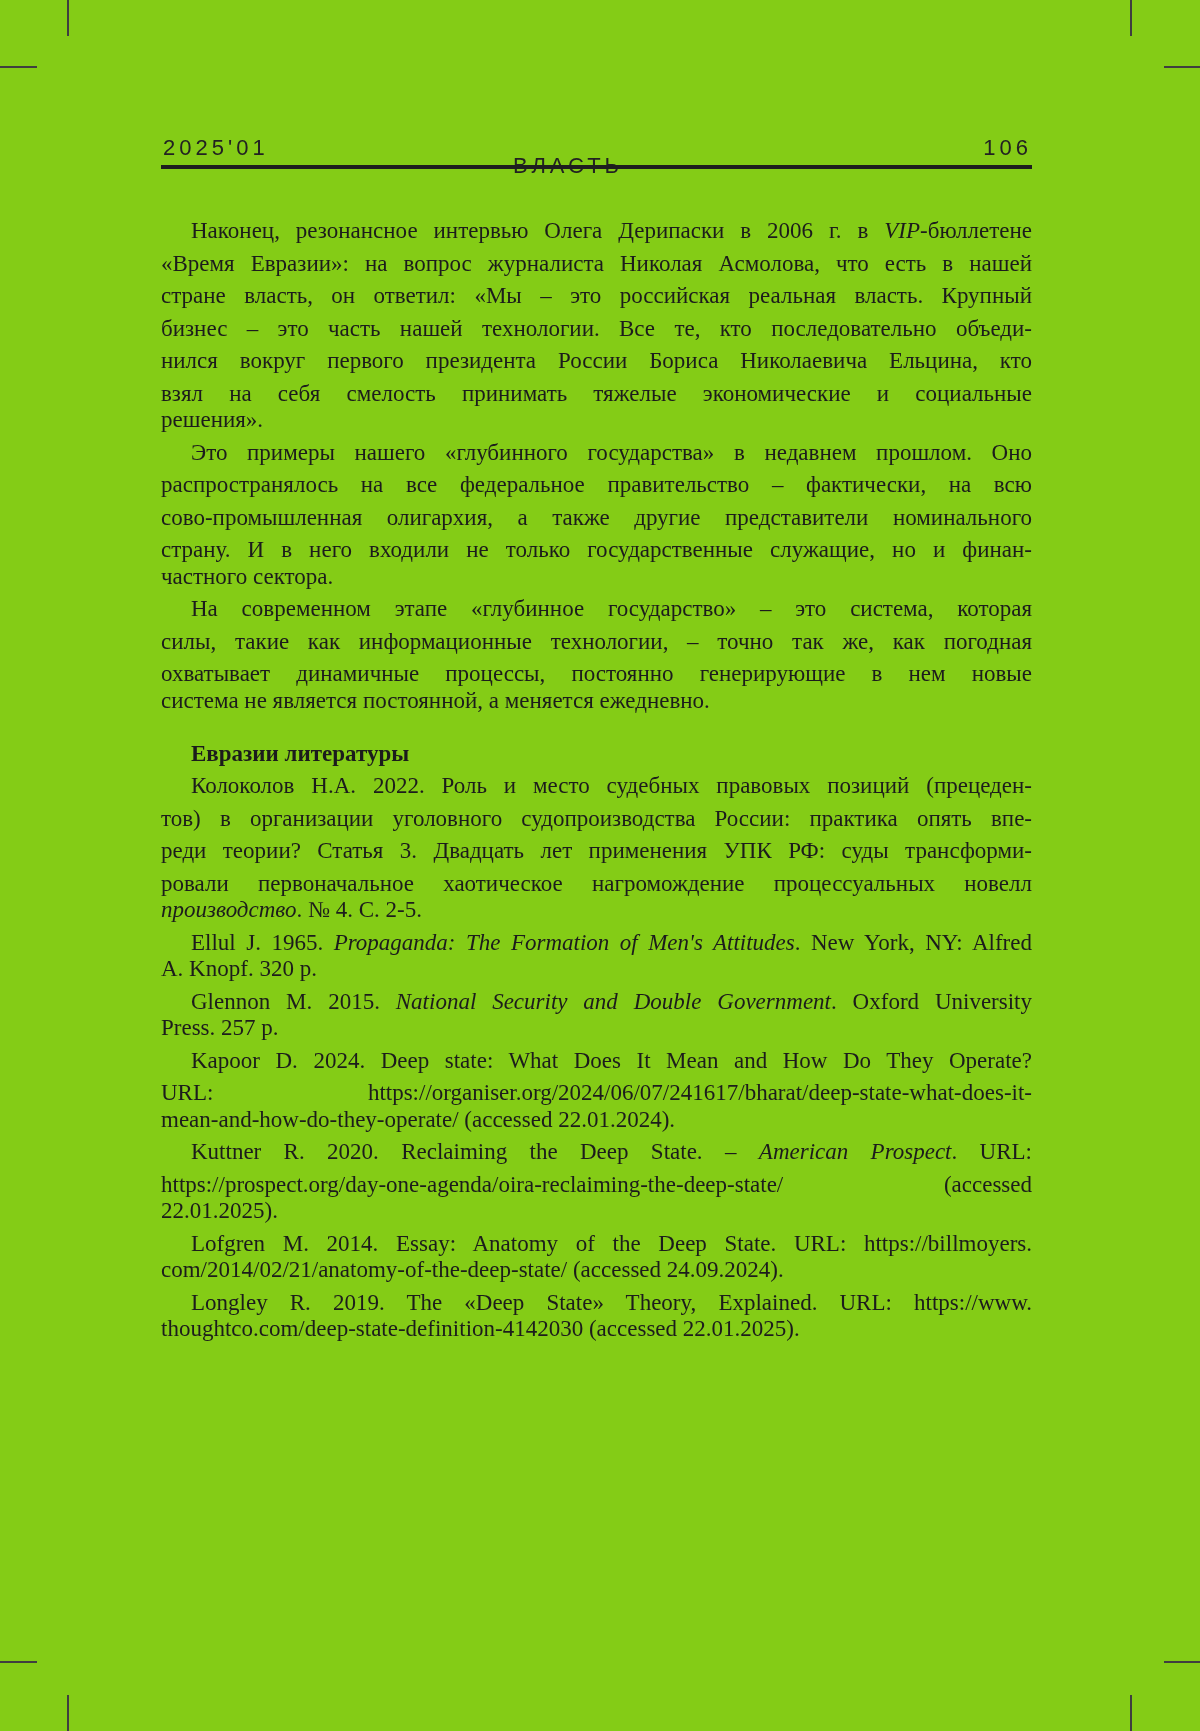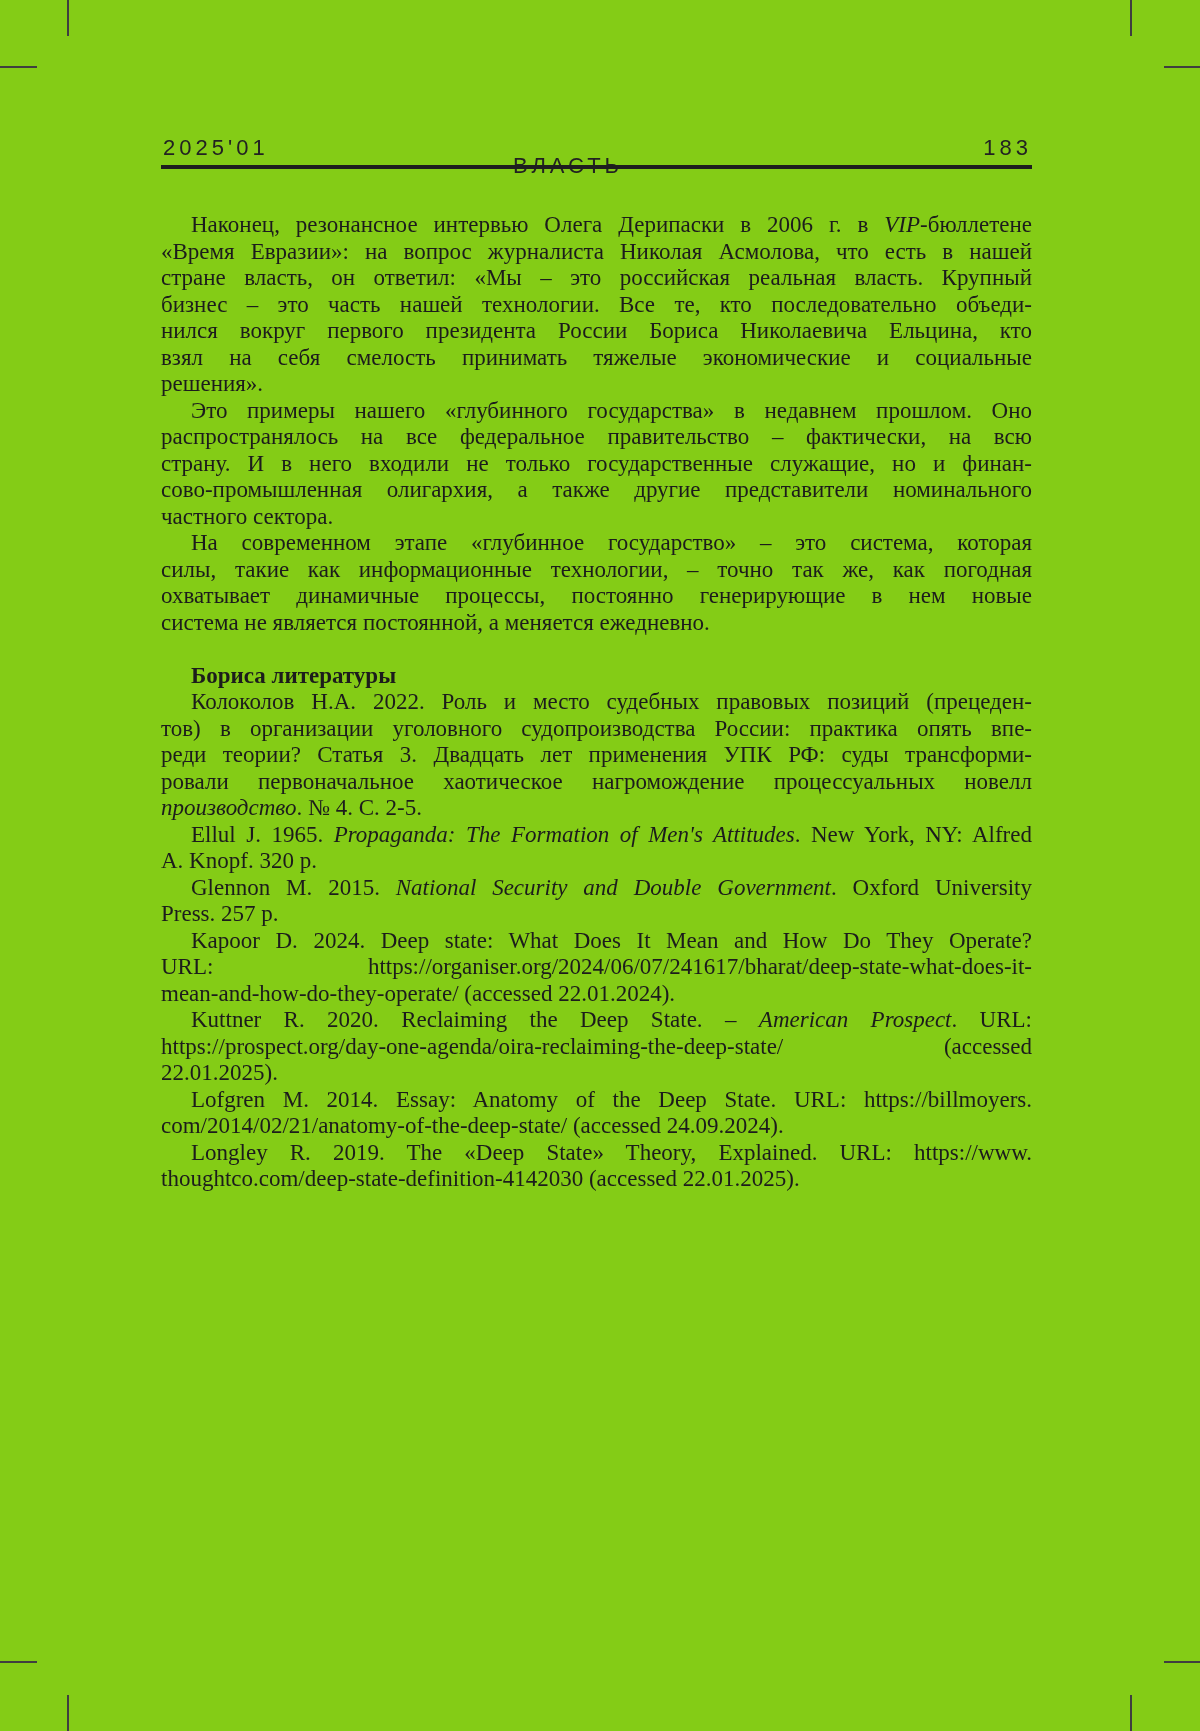--- a/index.html
+++ b/index.html
@@ -51,21 +51,21 @@
     position: absolute;
     left: 161px;
     top: 212px;
     width: 871px;
     font-family: "Liberation Serif", serif;
     font-size: 23px;
     line-height: 26.5px;
     color: #1c1c1c;
   }
   .line { text-align: justify; min-height: 26.5px; }
-  .line.jl { text-align-last: justify; }
+  .line.jl { text-align-last: justify; margin-top: 6px; }
   .line.indent { text-indent: 30px; }
   .para.heading .line { font-weight: bold; }
   .para.spacer .line { min-height: 26.5px; }
 </style>
 </head>
 <body>
 
 <div class="page">
 
   <div class="crop tl-v"></div>
@@ -73,52 +73,52 @@
   <div class="crop tr-v"></div>
   <div class="crop tr-h"></div>
   <div class="crop bl-h"></div>
   <div class="crop bl-v"></div>
   <div class="crop br-h"></div>
   <div class="crop br-v"></div>
 
   <div class="runhead">
     <span class="rh-left">2025'01</span>
     <span class="rh-center">ВЛАСТЬ</span>
-    <span class="rh-right">183</span>
+    <span class="rh-right">106</span>
   </div>
   <div class="head-rule"></div>
 
   <div class="text-block">
       <div class="para body">
         <div class="line indent jl">Наконец, резонансное интервью Олега Дерипаски в 2006 г. в <i>VIP</i>-бюллетене</div>
         <div class="line jl">«Время Евразии»: на вопрос журналиста Николая Асмолова, что есть в нашей</div>
         <div class="line jl">стране власть, он ответил: «Мы – это российская реальная власть. Крупный</div>
         <div class="line jl">бизнес – это часть нашей технологии. Все те, кто последовательно объеди-</div>
         <div class="line jl">нился вокруг первого президента России Бориса Николаевича Ельцина, кто</div>
         <div class="line jl">взял на себя смелость принимать тяжелые экономические и социальные</div>
         <div class="line">решения».</div>
       </div>
       <div class="para body">
         <div class="line indent jl">Это примеры нашего «глубинного государства» в недавнем прошлом. Оно</div>
         <div class="line jl">распространялось на все федеральное правительство – фактически, на всю</div>
+        <div class="line jl">сово-промышленная олигархия, а также другие представители номинального</div>
         <div class="line jl">страну. И в него входили не только государственные служащие, но и финан-</div>
-        <div class="line jl">сово-промышленная олигархия, а также другие представители номинального</div>
         <div class="line">частного сектора.</div>
       </div>
       <div class="para body">
         <div class="line indent jl">На современном этапе «глубинное государство» – это система, которая</div>
         <div class="line jl">силы, такие как информационные технологии, – точно так же, как погодная</div>
         <div class="line jl">охватывает динамичные процессы, постоянно генерирующие в нем новые</div>
         <div class="line">система не является постоянной, а меняется ежедневно.</div>
       </div>
       <div class="para spacer">
         <div class="line">&nbsp;</div>
       </div>
       <div class="para heading">
-        <div class="line indent">Бориса литературы</div>
+        <div class="line indent">Евразии литературы</div>
       </div>
       <div class="para ref">
         <div class="line indent jl">Колоколов Н.А. 2022. Роль и место судебных правовых позиций (прецеден-</div>
         <div class="line jl">тов) в организации уголовного судопроизводства России: практика опять впе-</div>
         <div class="line jl">реди теории? Статья 3. Двадцать лет применения УПК РФ: суды трансформи-</div>
         <div class="line jl">ровали первоначальное хаотическое нагромождение процессуальных новелл</div>
         <div class="line"><i>производство</i>. № 4. С. 2-5.</div>
       </div>
       <div class="para ref">
         <div class="line indent jl">Ellul J. 1965. <i>Propaganda: The Formation of Men's Attitudes</i>. New York, NY: Alfred</div>

